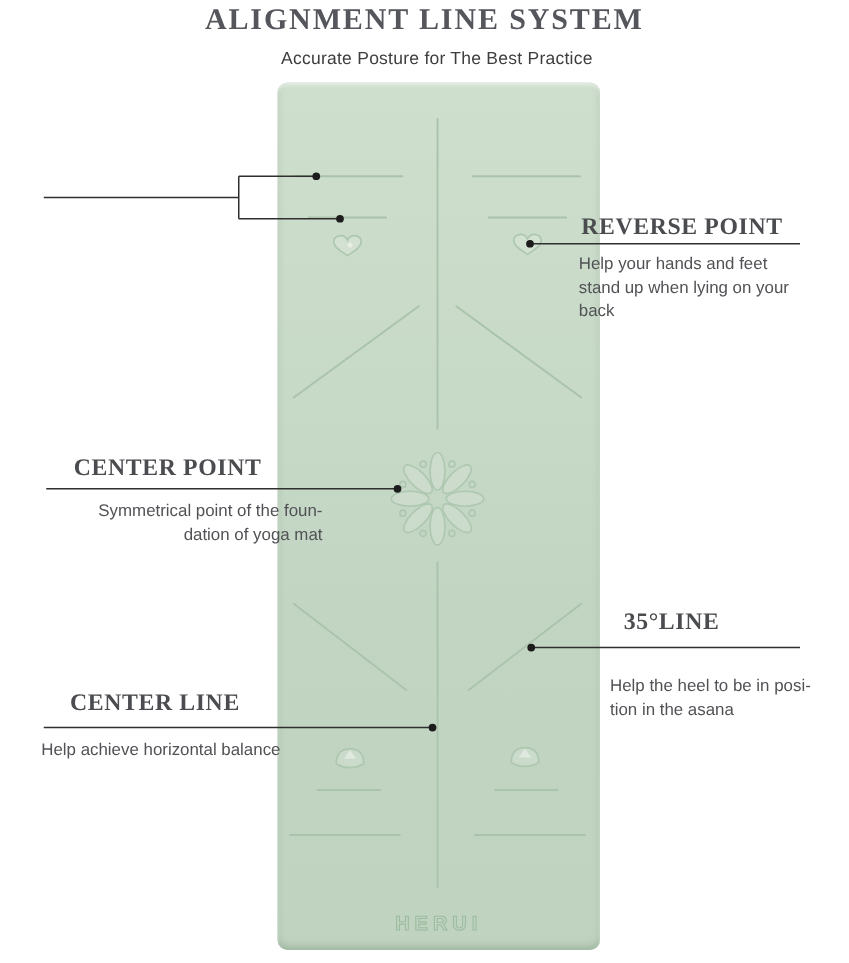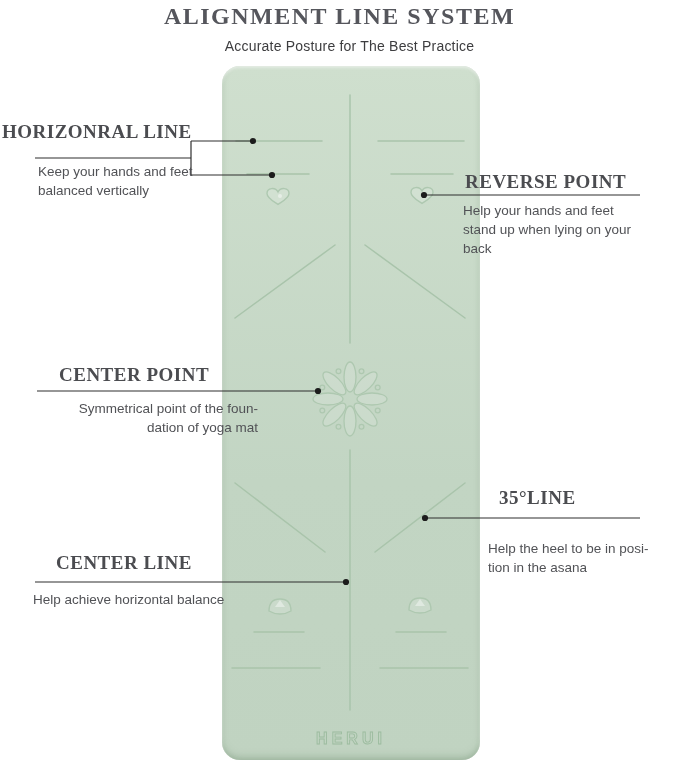--- a/index.html
+++ b/index.html
@@ -34,21 +34,21 @@
     position:absolute;top:38px;left:0;right:0;
     text-align:center;
     font-size:14px;
     letter-spacing:.2px;
     color:#3d3d3f;
     padding-left:20px;
   }
   .mat{
     position:absolute;
     left:222px;top:66px;width:258px;height:694px;
-    border-radius:18px;
+    border-radius:8px;
     background:linear-gradient(180deg,var(--mat-fill-light) 0%,var(--mat-fill-dark) 60%,#c0d3c1 100%);
     box-shadow:
       inset 0 2px 3px rgba(255,255,255,.55),
       inset 0 -5px 7px -2px rgba(130,158,130,.50),
       inset 2px 0 4px -2px rgba(140,168,140,.35),
       inset -2px 0 4px -2px rgba(140,168,140,.35);
   }
   .mat svg{position:absolute;inset:0;}
   .overlay{
     position:absolute;inset:0;
@@ -167,25 +167,20 @@
     <g fill="#1c1c1c">
       <circle cx="253" cy="141" r="3.1"></circle>
       <circle cx="272" cy="175" r="3.1"></circle>
       <circle cx="424" cy="195" r="3.1"></circle>
       <circle cx="318" cy="391" r="3.1"></circle>
       <circle cx="425" cy="518" r="3.1"></circle>
       <circle cx="346" cy="582" r="3.1"></circle>
     </g>
   </svg>
 
-  <div class="callout co-horizontal">
-    <h2>HORIZONRAL LINE</h2>
-    <p>Keep your hands and feet
-balanced vertically</p>
-  </div>
 
   <div class="callout co-reverse">
     <h2>REVERSE POINT</h2>
     <p>Help your hands and feet
 stand up when lying on your back</p>
   </div>
 
   <div class="callout co-centerpoint">
     <h2>CENTER POINT</h2>
     <p>Symmetrical point of the foun-

